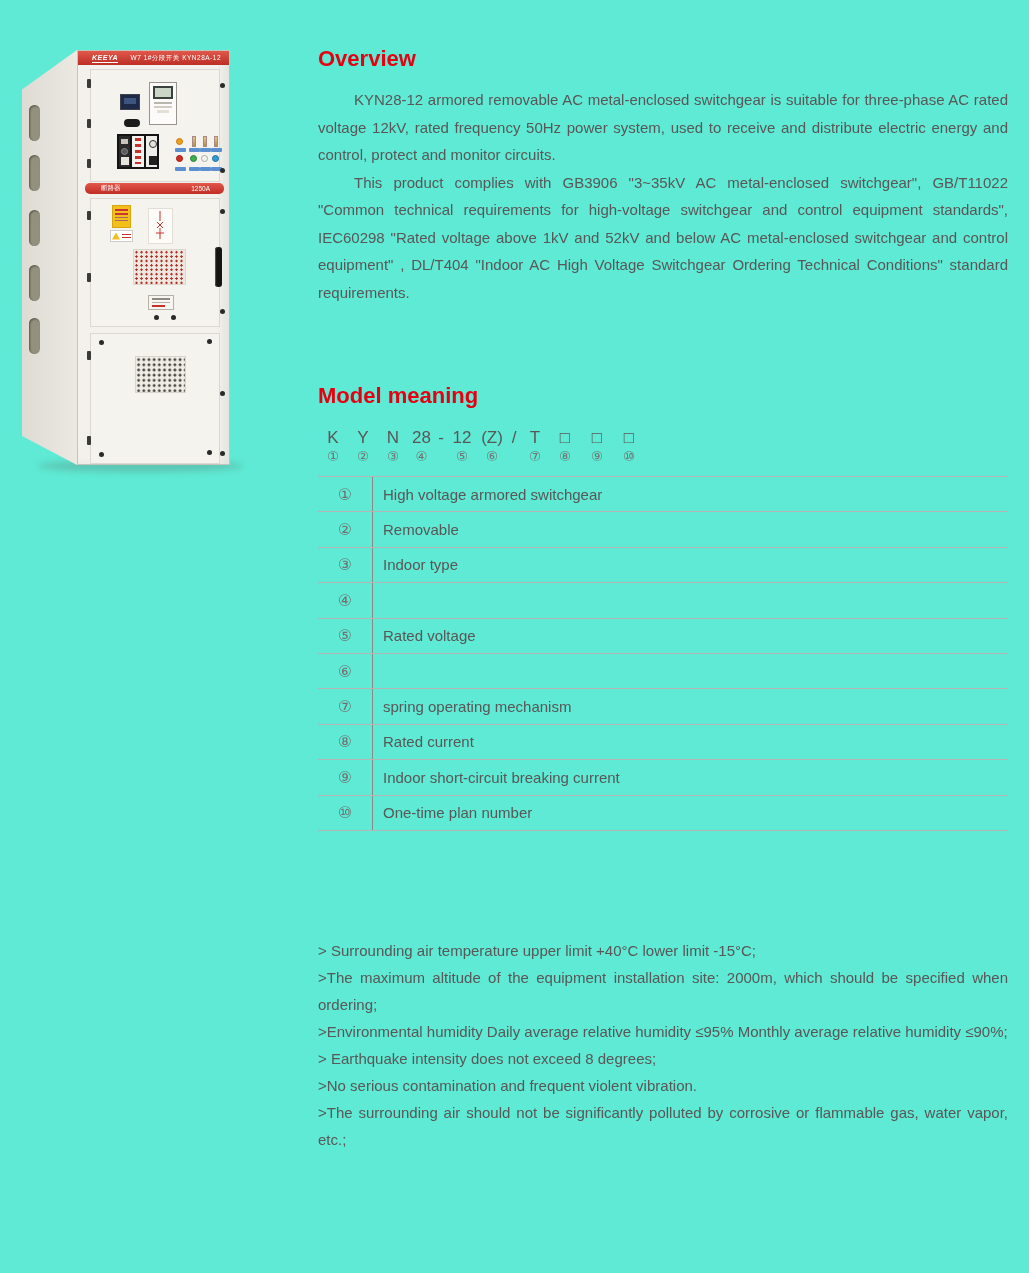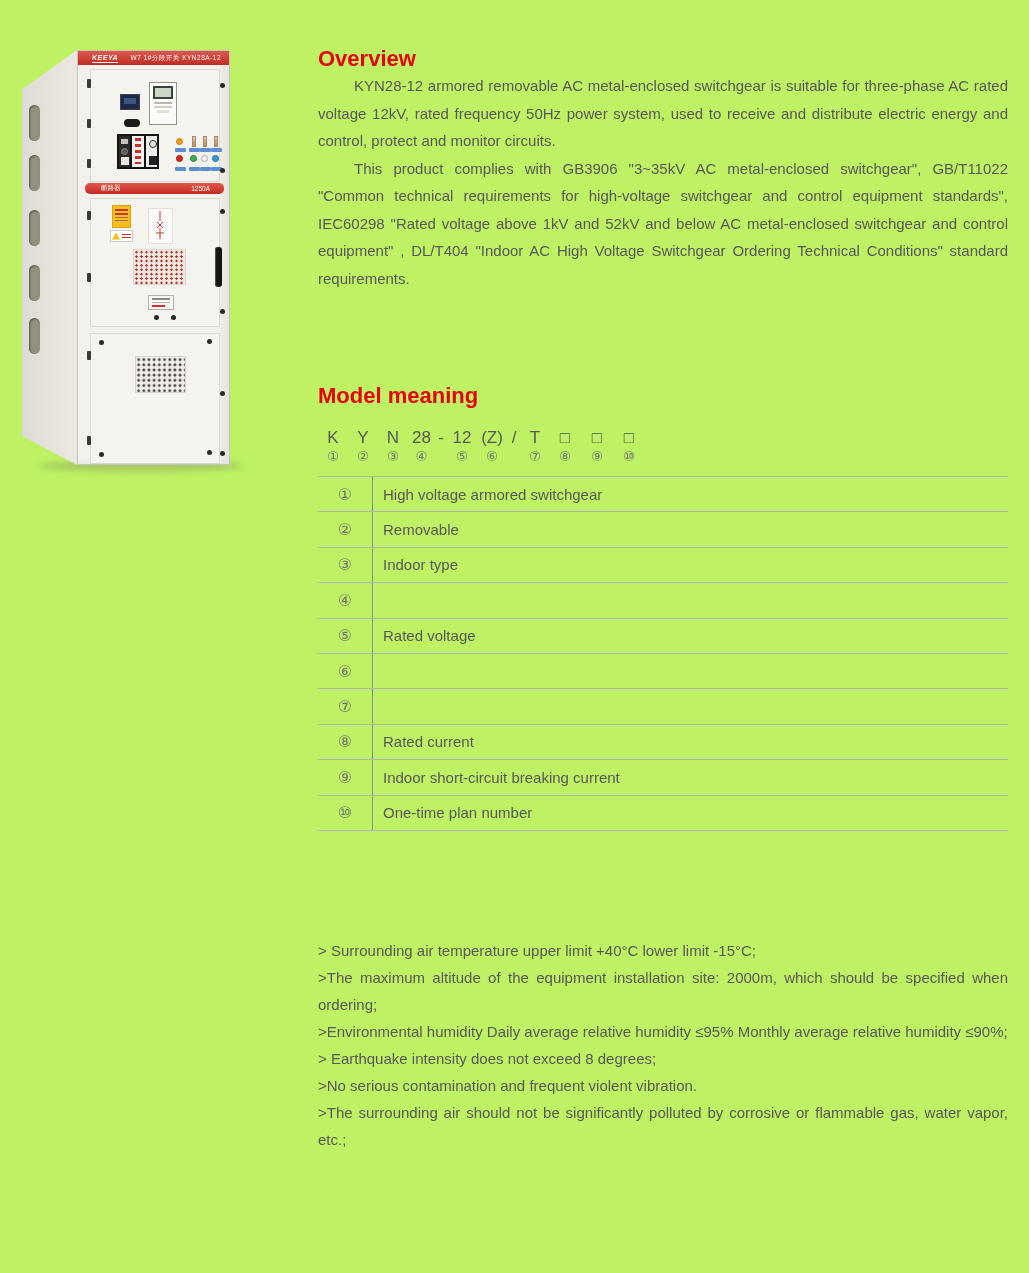--- a/index.html
+++ b/index.html
@@ -1,17 +1,17 @@
 <!DOCTYPE html>
 <html><head>
 <meta charset="utf-8">
 <style>
   * { margin:0; padding:0; box-sizing:border-box; }
   body { background:#fff; font-family:"Liberation Sans","DejaVu Sans",sans-serif; }
-  .page { position:relative; width:1029px; height:1273px; background:#bef264; overflow:hidden; }
+  .page { position:relative; width:1029px; height:1273px; background:#5eead4; overflow:hidden; }
 
   
   .sec { position:absolute; left:318px; width:690px; }
   h2.red { color:#e60012; font-size:22px; font-weight:bold; letter-spacing:0; }
   .body-text { color:#595757; font-size:15px; line-height:27.5px; text-align:justify; }
   .indent { text-indent:2.4em; }
 
   
   .code-row { display:flex; margin-top:19px; color:#595757; }
   .code-col { display:flex; flex-direction:column; align-items:center; }
@@ -205,21 +205,21 @@
       <div class="screw" style="left:142px; top:117px;"></div>
       <div class="screw" style="left:142px; top:158px;"></div>
       <div class="screw" style="left:142px; top:258px;"></div>
       <div class="screw" style="left:142px; top:340px;"></div>
       <div class="screw" style="left:142px; top:400px;"></div>
     </div>
   </div>
 
   <div class="sec" style="top:46px;">
     <h2 class="red">Overview</h2>
-    <div class="body-text" style="">
+    <div class="body-text" style="margin-top:14px;">
       <p class="indent">KYN28-12 armored removable AC metal-enclosed switchgear is suitable for three-phase AC rated voltage 12kV, rated frequency 50Hz power system, used to receive and distribute electric energy and control, protect and monitor circuits.</p>
       <p class="indent">This product complies with GB3906 "3~35kV AC metal-enclosed switchgear", GB/T11022 "Common technical requirements for high-voltage switchgear and control equipment standards", IEC60298 "Rated voltage above 1kV and 52kV and below AC metal-enclosed switchgear and control equipment" , DL/T404 "Indoor AC High Voltage Switchgear Ordering Technical Conditions" standard requirements.</p>
     </div>
   </div>
 
   <div class="sec" style="top:383px;">
     <h2 class="red">Model meaning</h2>
 
     <div class="code-row">
       <div class="code-col" style="min-width:30px;">
@@ -290,20 +290,21 @@
       </div>
       <div class="mrow">
         <div class="mnum">⑤</div>
         <div class="mdesc">Rated voltage</div>
       </div>
       <div class="mrow">
         <div class="mnum">⑥</div>
       </div>
       <div class="mrow">
         <div class="mnum">⑦</div>
+        <div class="mdesc">spring operating mechanism</div>
       </div>
       <div class="mrow">
         <div class="mnum">⑧</div>
         <div class="mdesc">Rated current</div>
       </div>
       <div class="mrow">
         <div class="mnum">⑨</div>
         <div class="mdesc">Indoor short-circuit breaking current</div>
       </div>
       <div class="mrow">

